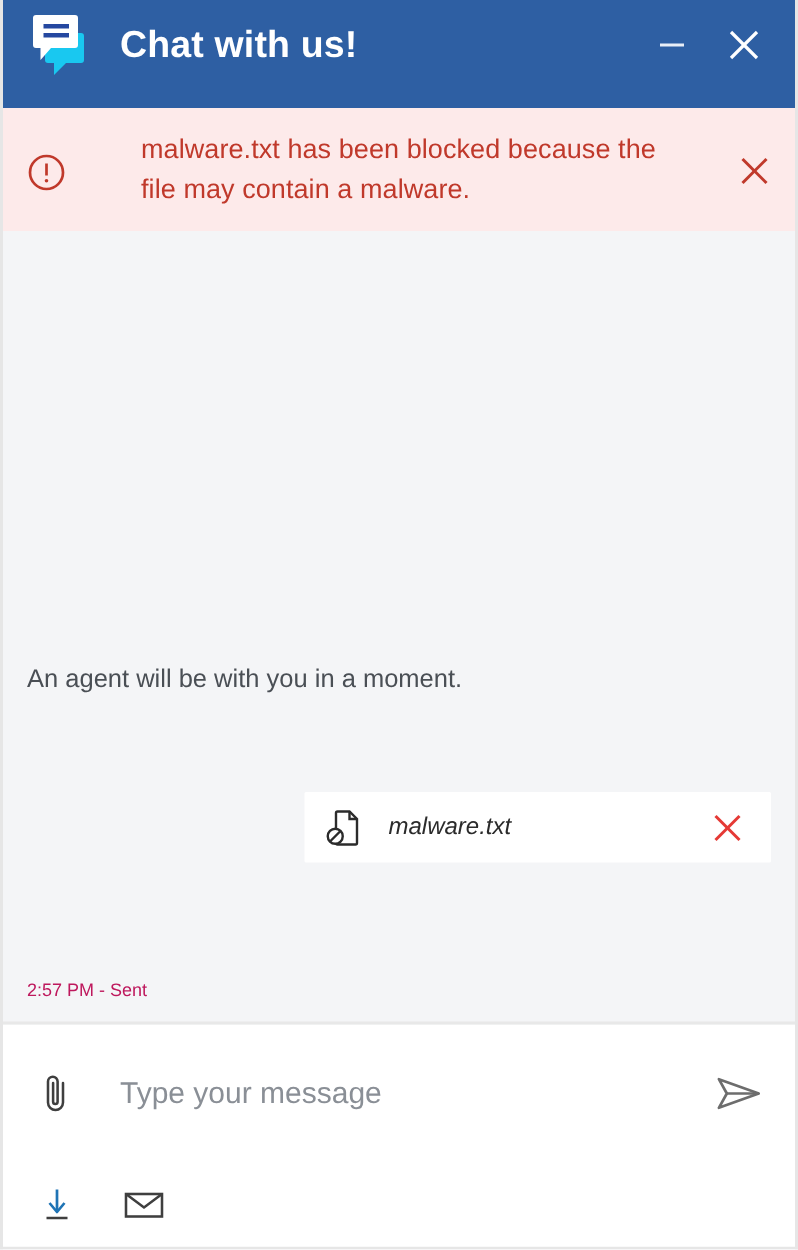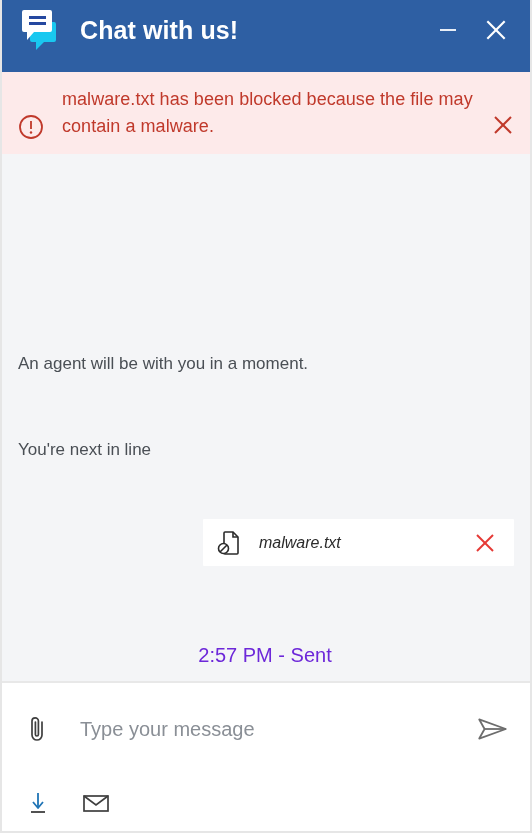--- a/index.html
+++ b/index.html
@@ -60,23 +60,24 @@
     cursor: pointer;
   }
   .win-btn.minimize { margin-right: 8px; }
 
   
   .alert {
     background: #fdeaea;
     min-height: 80px;
     flex: 0 0 auto;
     display: flex;
-    align-items: flex-end;
+    align-items: center;
     padding: 14px 12px 14px 16px;
     box-sizing: border-box;
+    gap: 32px;
   }
   .alert-icon {
     flex: 0 0 26px;
     width: 26px;
     height: 26px;
     margin-top: 3px;
   }
   .alert-text {
     flex: 1 1 auto;
     color: #c0392b;
@@ -149,23 +150,23 @@
   .file-remove {
     flex: 0 0 26px;
     width: 26px;
     height: 26px;
     display: flex;
     align-items: center;
     justify-content: center;
     cursor: pointer;
   }
   .timestamp {
-    text-align: center;
-    color: #6d28d9;
-    font-size: 20px;
+    text-align: left;
+    color: #be185d;
+    font-size: 12px;
     padding-right: 2px;
   }
 
   
   .composer {
     flex: 0 0 92px;
     background: #ffffff;
     display: flex;
     align-items: center;
     padding: 0 18px 0 18px;
@@ -263,21 +264,20 @@
     <div class="alert-close">
       <svg viewBox="0 0 24 24" width="24" height="24">
         <line x1="4" y1="4" x2="20" y2="20" stroke="#c0392b" stroke-width="2"></line>
         <line x1="20" y1="4" x2="4" y2="20" stroke="#c0392b" stroke-width="2"></line>
       </svg>
     </div>
   </div>
 
   <div class="messages">
     <div class="sys-msg">An agent will be with you in a moment.</div>
-    <div class="sys-msg second">You're next in line</div>
 
     <div class="attach-row">
       <div class="attach-card">
         <div class="file-icon">
           <svg viewBox="0 0 24 26" width="24" height="26">
             <path d="M8 2 h8 l5 5 v16 a1 1 0 0 1 -1 1 h-12 a1 1 0 0 1 -1 -1 v-20 a1 1 0 0 1 1 -1 z" fill="none" stroke="#2b2b2b" stroke-width="1.6"></path>
             <path d="M16 2 v5 h5" fill="none" stroke="#2b2b2b" stroke-width="1.6"></path>
             <circle cx="6.5" cy="18.5" r="5" fill="#ffffff" stroke="#2b2b2b" stroke-width="1.6"></circle>
             <line x1="3" y1="22" x2="10" y2="15" stroke="#2b2b2b" stroke-width="1.6"></line>
           </svg>

